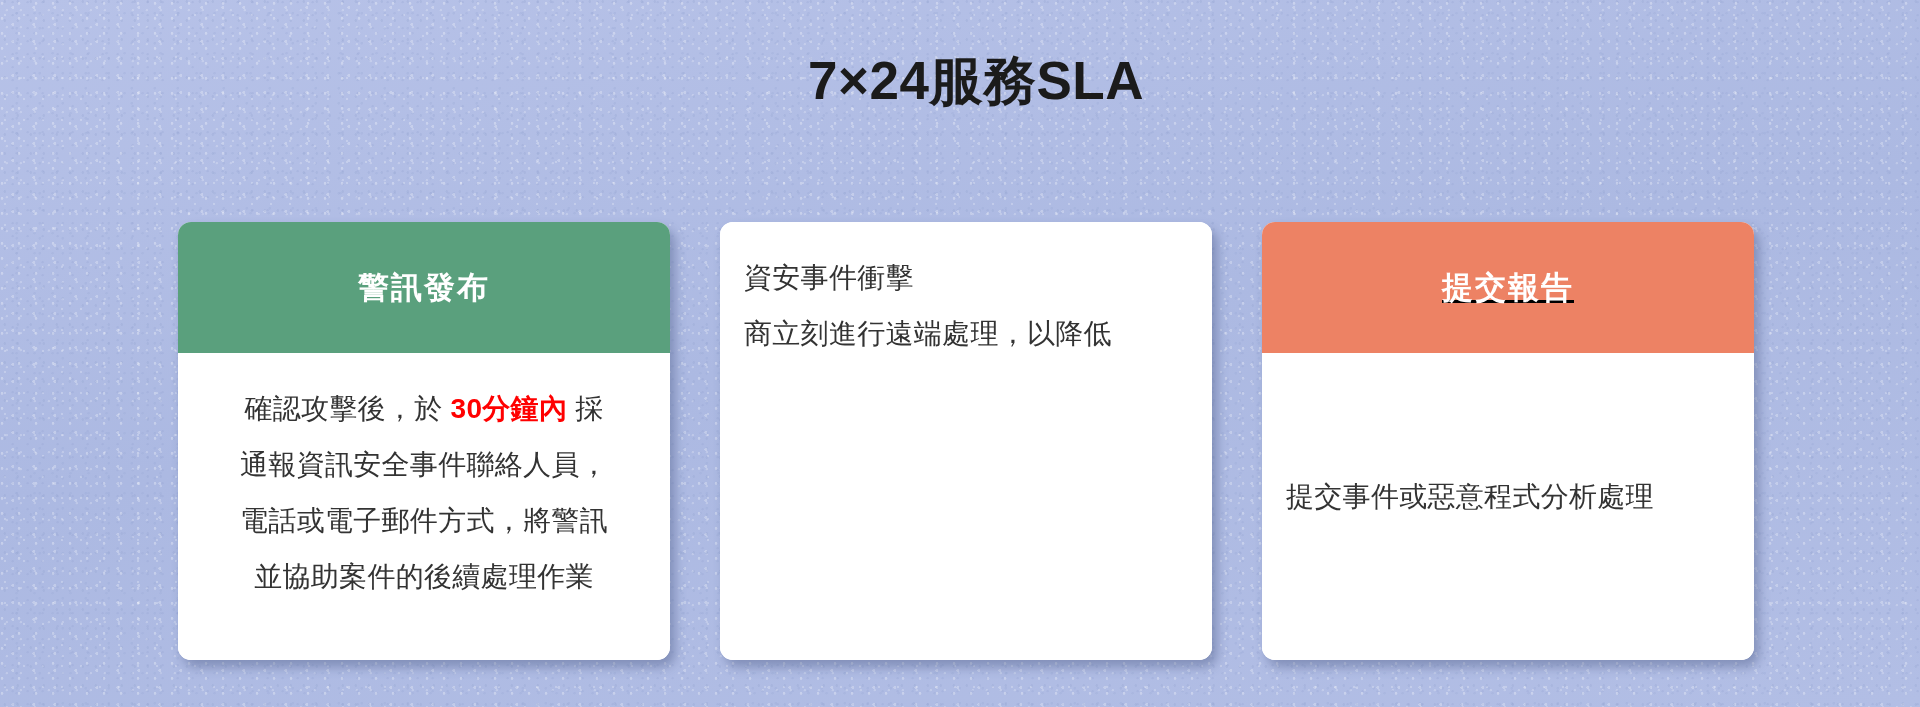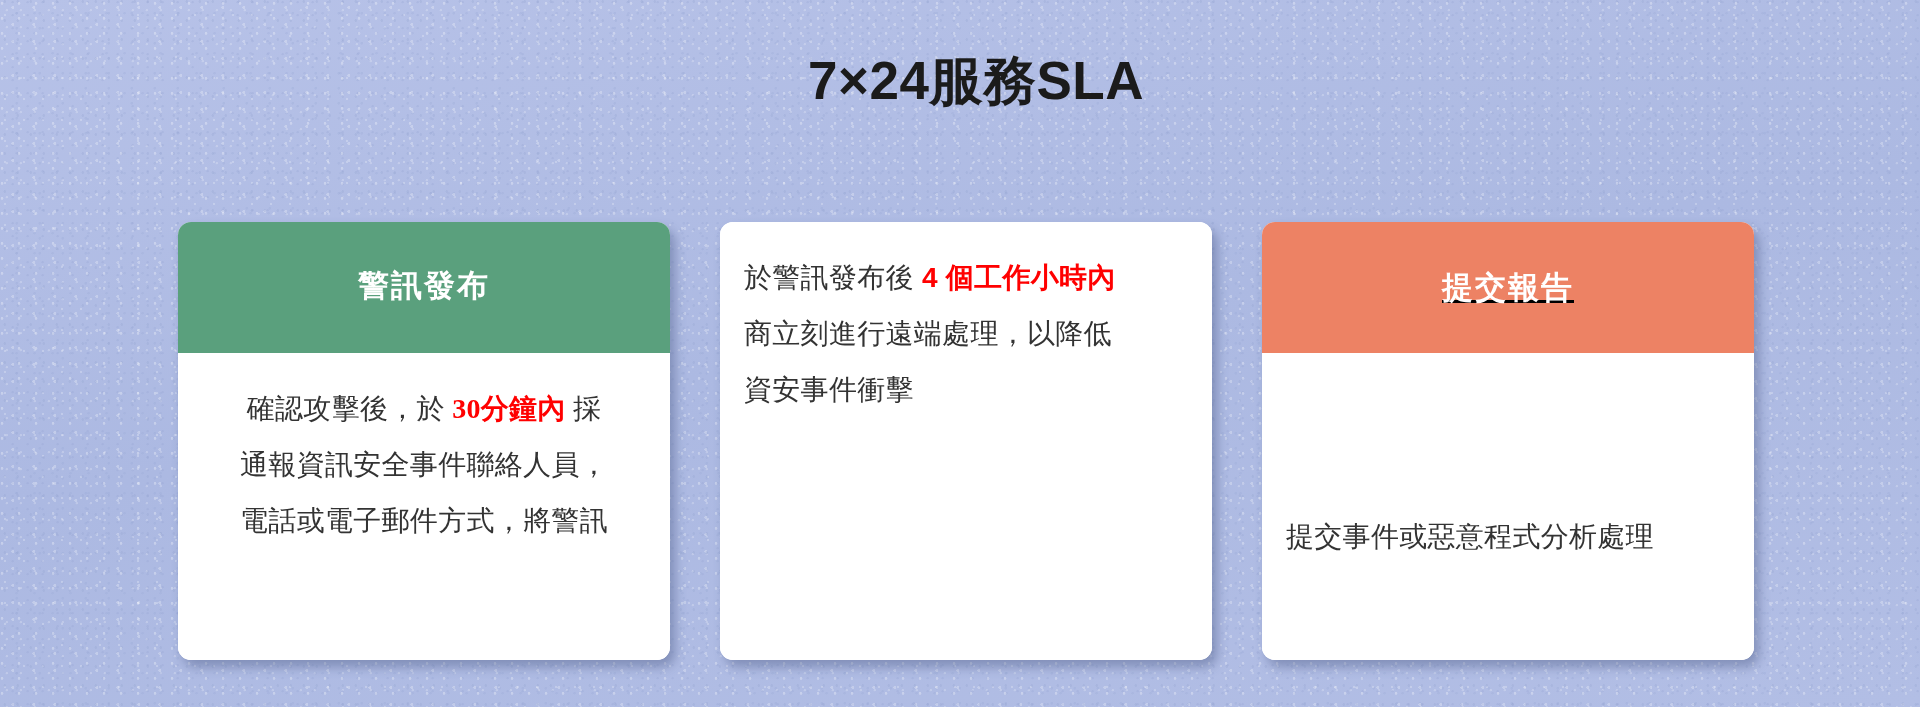--- a/index.html
+++ b/index.html
@@ -105,55 +105,55 @@
   }
 
   .body-line {
     font-size: 28px;
     line-height: 56px;
     color: #333333;
     white-space: nowrap;
     letter-spacing: 0.3px;
   }
 
-  .align-center  { text-align: center; font-family: Liberation Serif, serif; }
+  .align-center  { text-align: center; }
   .align-left    { text-align: left; padding-left: 2px; }
 
-  .card-3 .card-body { justify-content: center; padding-top: 81px; }
+  .card-3 .card-body { justify-content: space-between; padding-top: 116px; }
 
   .hl {
     color: #ff0000;
     font-weight: bold;
   }
 </style>
 </head>
 <body>
 
 <div id="slide-bg"></div>
 
 <div id="title-area">
   <h1 id="slide-title">7×24服務SLA</h1>
 </div>
 
 <div id="cards-row">
     <div class="card card-1">
-      <div class="card-header" style="background: rgb(90, 160, 125); font-family: Liberation Mono, monospace;">
+      <div class="card-header" style="background: rgb(90, 160, 125);">
         <div class="card-header-title">警訊發布</div>
       </div>
       <div class="card-body">
         <div class="body-line align-center"><span>確認攻擊後，於 </span><span class="hl" style="color: rgb(255, 0, 0);">30分鐘內</span><span> 採</span></div>
         <div class="body-line align-center"><span>通報資訊安全事件聯絡人員，</span></div>
         <div class="body-line align-center"><span>電話或電子郵件方式，將警訊</span></div>
+        <div class="body-line align-center"><span>並協助案件的後續處理作業</span></div>
       </div>
     </div>
     <div class="card card-2">
       <div class="card-body">
-        <div class="body-line align-left"><span>於警訊發布後 </span><span class="hl" style="color: rgb(255, 0, 0);">4 個工作小時內</span></div>
+        <div class="body-line align-left"><span>資安事件衝擊</span></div>
         <div class="body-line align-left"><span>商立刻進行遠端處理，以降低</span></div>
-        <div class="body-line align-left"><span>資安事件衝擊</span></div>
       </div>
     </div>
     <div class="card card-3">
       <div class="card-header" style="background: rgb(237, 130, 100); text-decoration: underline;">
         <div class="card-header-title">提交報告</div>
       </div>
       <div class="card-body">
         <div class="body-line align-left"><span>提交事件或惡意程式分析處理</span></div>
       </div>
     </div>

